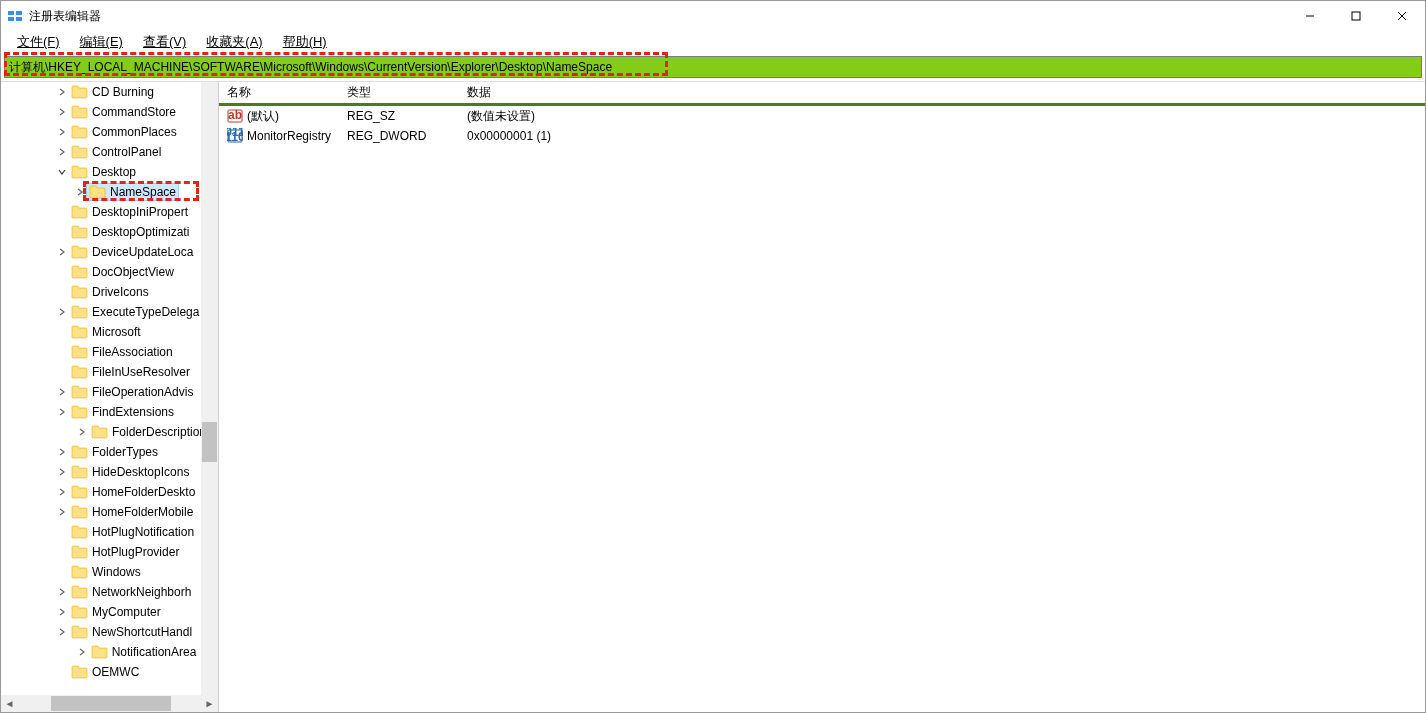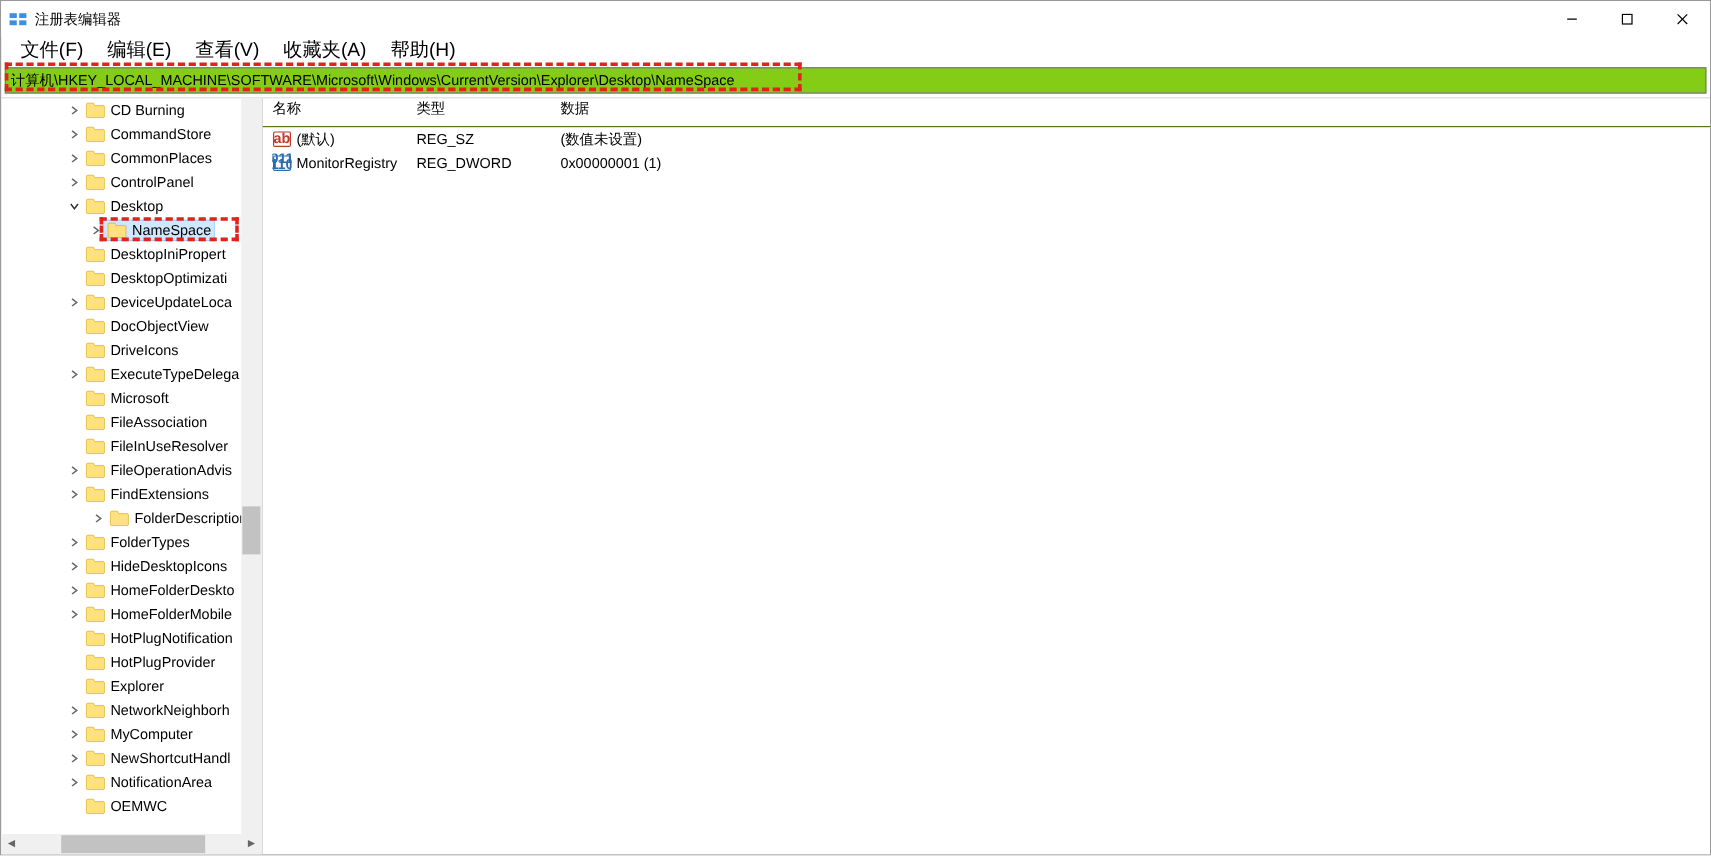--- a/index.html
+++ b/index.html
@@ -4,21 +4,21 @@
 <style>
 * { margin: 0; padding: 0; box-sizing: border-box; font-family: "Segoe UI", Tahoma, Arial, sans-serif; font-size: 12px; }
 html, body { width: 1426px; height: 713px; overflow: hidden; background: #fff; }
 .window { width: 100%; height: 100%; border: 1px solid #999; display: flex; flex-direction: column; }
 .titlebar { height: 30px; display: flex; align-items: center; padding-left: 6px; background: #fff; }
 .titlebar .app-icon { width: 16px; height: 16px; margin-right: 6px; }
 .titlebar .title { flex: 1; font-size: 12px; }
 .titlebar .controls { display: flex; }
 .titlebar .controls .btn { width: 46px; height: 30px; display: flex; align-items: center; justify-content: center; }
 .menubar { height: 22px; display: flex; align-items: center; padding-left: 6px; gap: 0; }
-.menubar .menu-item { padding: 2px 10px; font-size: 16px; }
+.menubar .menu-item { padding: 2px 10px; font-size: 13px; text-decoration: underline; }
 .addressbar-wrap { padding: 3px 3px; }
 .addressbar { width: 100%; height: 22px; border: 1px solid #7a7a7a; padding: 2px 4px; font-size: 12px; background: #84cc16; outline: none; }
 .highlight-address { position: absolute; left: 4px; top: 52px; width: 664px; height: 24px; border: 3px dashed #e2231a; pointer-events: none; }
 .content { flex: 1; display: flex; border-top: 1px solid #ddd; min-height: 0; }
 .tree-panel { width: 218px; border-right: 1px solid #d0d0d0; display: flex; flex-direction: column; min-height: 0; }
 .tree-scroll { flex: 1; overflow: hidden; position: relative; }
 .tree-inner { position: absolute; left: 0; top: 0; width: 100%; }
 .tree-row { height: 20px; display: flex; align-items: center; white-space: nowrap; padding-left: 0; }
 .tree-row .chevron { width: 14px; height: 14px; display: flex; align-items: center; justify-content: center; color: #666; font-size: 10px; }
 .tree-row .chevron.empty { visibility: hidden; }
@@ -28,21 +28,21 @@
 .tree-row .label-wrap { display: flex; align-items: center; padding: 1px 2px; }
 .highlight-tree { position: absolute; border: 3px dashed #e2231a; pointer-events: none; }
 .vscrollbar { position: absolute; right: 0; top: 0; bottom: 0; width: 17px; background: #f0f0f0; }
 .vscrollbar .thumb { position: absolute; left: 1px; right: 1px; top: 340px; height: 40px; background: #c2c2c2; }
 .hscrollbar { height: 17px; background: #f0f0f0; position: relative; }
 .hscrollbar .arrow { position: absolute; top: 0; width: 17px; height: 17px; display: flex; align-items: center; justify-content: center; color: #666; font-size: 10px; }
 .hscrollbar .arrow.left { left: 0; }
 .hscrollbar .arrow.right { right: 0; }
 .hscrollbar .thumb { position: absolute; top: 1px; bottom: 1px; left: 50px; width: 120px; background: #c2c2c2; }
 .list-panel { flex: 1; display: flex; flex-direction: column; }
-.list-header { height: 24px; display: flex; align-items: flex-start; border-bottom: 1px solid #4d7c0f; }
+.list-header { height: 24px; display: flex; align-items: center; border-bottom: 3px solid #4d7c0f; }
 .list-header .col { padding: 0 8px; font-size: 12px; }
 .list-body { flex: 1; }
 .list-row { height: 20px; display: flex; align-items: center; }
 .list-row .cell { padding: 0 8px; font-size: 12px; display: flex; align-items: center; gap: 4px; }
 .list-row .val-icon { width: 16px; height: 16px; flex-shrink: 0; }
 .col-name { width: 120px; }
 .col-type { width: 120px; }
 .col-data { flex: 1; }
 </style>
 </head>
@@ -372,21 +372,21 @@
                   </svg></span>
                 <span class="label">HotPlugProvider</span>
               </span>
             </div>
             <div class="tree-row" style="padding-left: 54px;">
               <span class="chevron empty"></span>
               <span class="label-wrap">
                 <span class="folder-icon"><svg width="18" height="14" viewBox="0 0 18 14">
                     <path d="M1 3 L1 12 Q1 13 2 13 L15 13 Q16 13 16 12 L16 4 Q16 3 15 3 L8 3 L7 1 L2 1 Q1 1 1 2 Z" fill="#ffe082" stroke="#d9a400" stroke-width="0.5"></path>
                   </svg></span>
-                <span class="label">Explorer</span>
+                <span class="label">Windows</span>
               </span>
             </div>
             <div class="tree-row" style="padding-left: 54px;">
               <span class="chevron">
                 <svg width="10" height="10">
                   <path d="M3 2 L7 5 L3 8" fill="none" stroke="#666" stroke-width="1.2"></path>
                 </svg>
               </span>
               <span class="label-wrap">
                 <span class="folder-icon"><svg width="18" height="14" viewBox="0 0 18 14">
@@ -414,21 +414,21 @@
                   <path d="M3 2 L7 5 L3 8" fill="none" stroke="#666" stroke-width="1.2"></path>
                 </svg>
               </span>
               <span class="label-wrap">
                 <span class="folder-icon"><svg width="18" height="14" viewBox="0 0 18 14">
                     <path d="M1 3 L1 12 Q1 13 2 13 L15 13 Q16 13 16 12 L16 4 Q16 3 15 3 L8 3 L7 1 L2 1 Q1 1 1 2 Z" fill="#ffe082" stroke="#d9a400" stroke-width="0.5"></path>
                   </svg></span>
                 <span class="label">NewShortcutHandl</span>
               </span>
             </div>
-            <div class="tree-row" style="padding-left: 54px;">
+            <div class="tree-row" style="padding-left: 54px; justify-content: center;">
               <span class="chevron">
                 <svg width="10" height="10">
                   <path d="M3 2 L7 5 L3 8" fill="none" stroke="#666" stroke-width="1.2"></path>
                 </svg>
               </span>
               <span class="label-wrap">
                 <span class="folder-icon"><svg width="18" height="14" viewBox="0 0 18 14">
                     <path d="M1 3 L1 12 Q1 13 2 13 L15 13 Q16 13 16 12 L16 4 Q16 3 15 3 L8 3 L7 1 L2 1 Q1 1 1 2 Z" fill="#ffe082" stroke="#d9a400" stroke-width="0.5"></path>
                   </svg></span>
                 <span class="label">NotificationArea</span>

